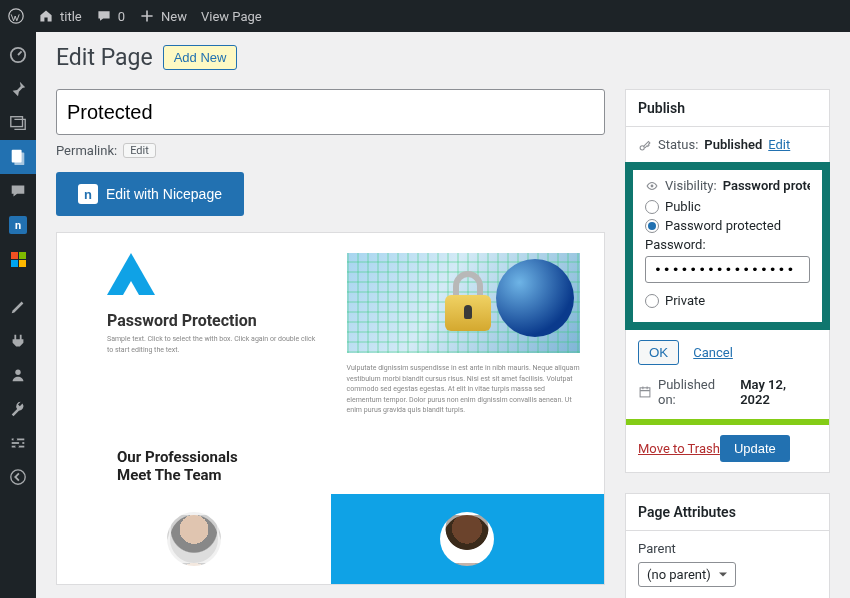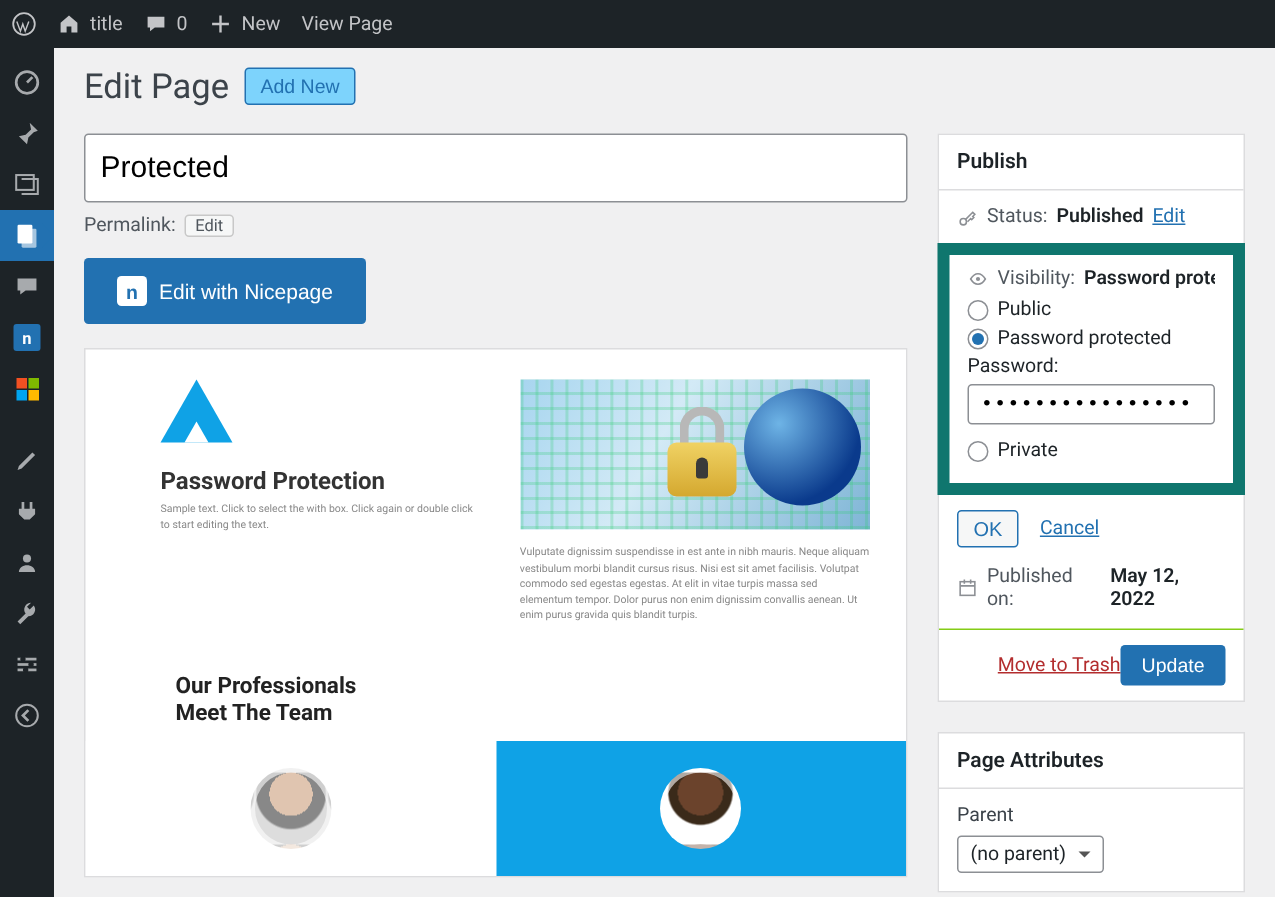--- a/index.html
+++ b/index.html
@@ -93,21 +93,21 @@
     margin-bottom: 18px;
   }
   .page-head h1 {
     font-size: 23px;
     font-weight: 400;
     color: #3c434a;
   }
   .btn-secondary {
     border: 1px solid #2271b1;
     color: #2271b1;
-    background: #7dd3fc;
+    background: #fef9c3;
     padding: 4px 10px;
     font-size: 13px;
     border-radius: 3px;
     cursor: pointer;
   }
   .columns {
     display: flex;
     gap: 20px;
     align-items: flex-start;
   }
@@ -343,24 +343,24 @@
   .btn-ok {
     border:1px solid #2271b1;
     color:#2271b1;
     background:#f6f7f7;
     padding:4px 10px;
     border-radius:3px;
     cursor:pointer;
   }
   .link-cancel { color:#2271b1; text-decoration: underline; cursor:pointer; }
   .pub-footer {
-    border-top:1px solid #84cc16;
+    border-top:6px solid #84cc16;
     padding:10px 12px;
     display:flex;
-    justify-content: flex-end;
+    justify-content: flex-start;
     align-items:center;
   }
   .trash-link { color:#b32d2e; text-decoration: underline; cursor:pointer; }
   .btn-primary {
     background:#2271b1;color:#fff;border:none;
     padding:6px 14px;border-radius:3px;cursor:pointer;font-size:13px;
   }
   .attr-select {
     border:1px solid #8c8f94;border-radius:3px;
     padding:4px 24px 4px 8px;font-size:13px;

